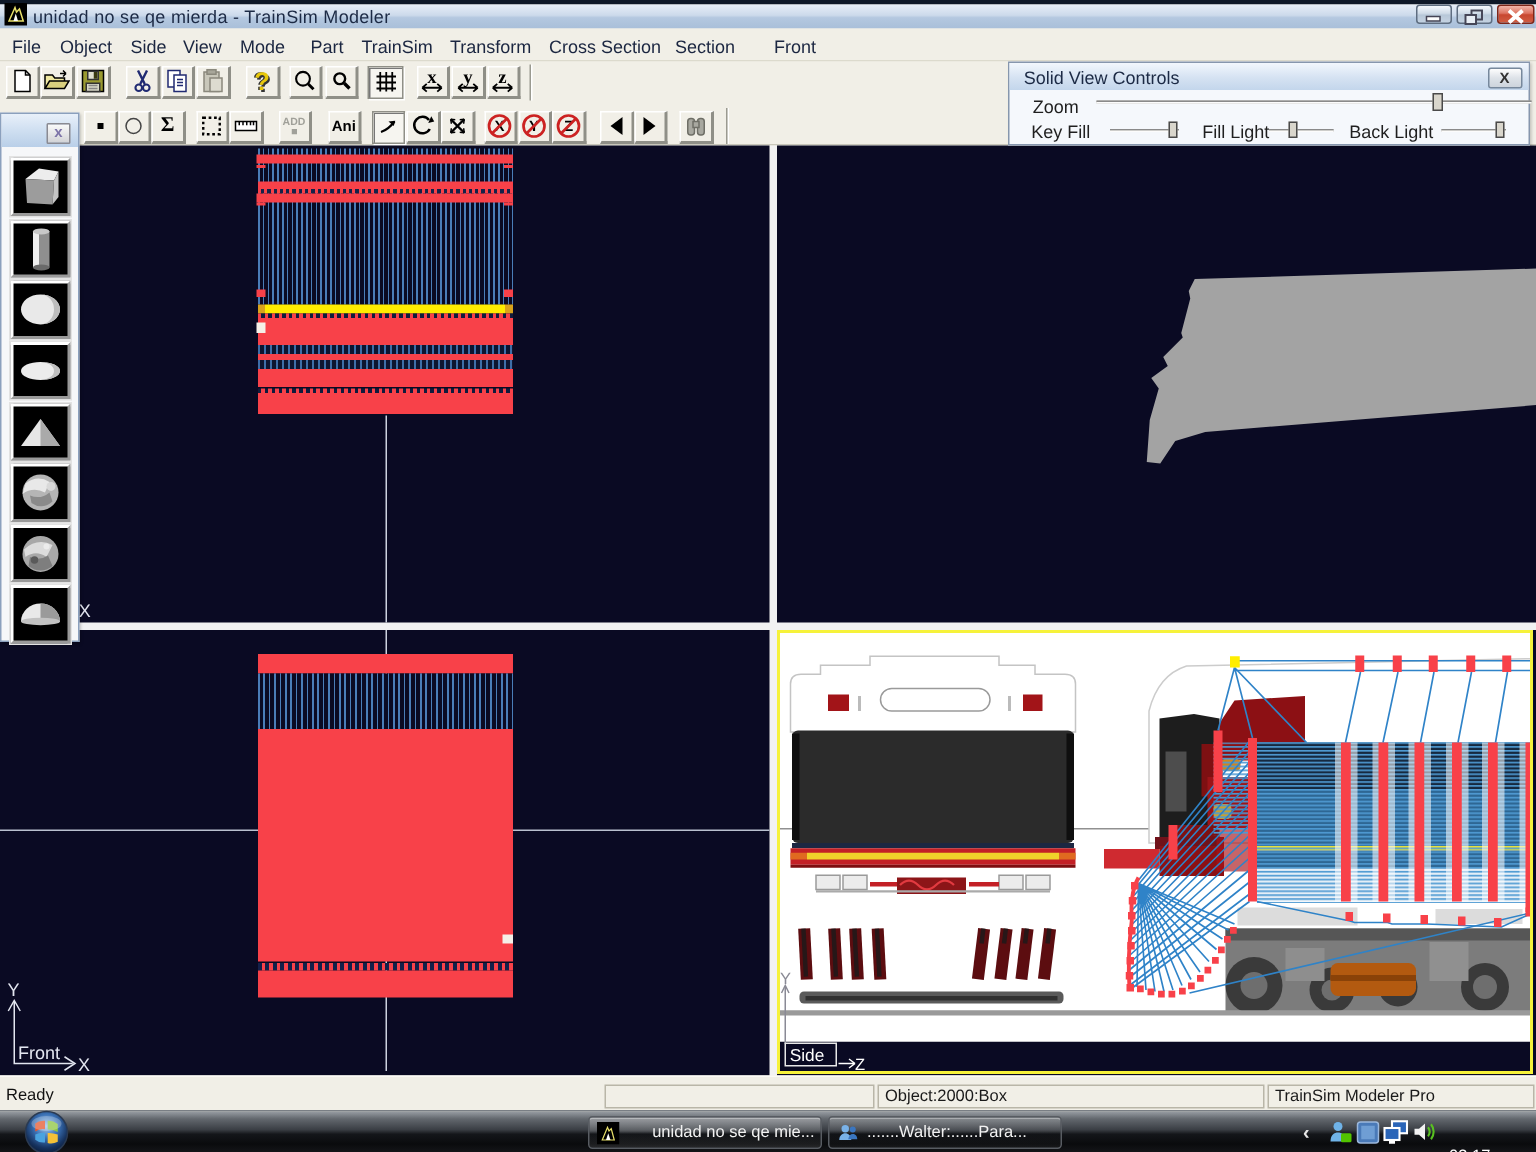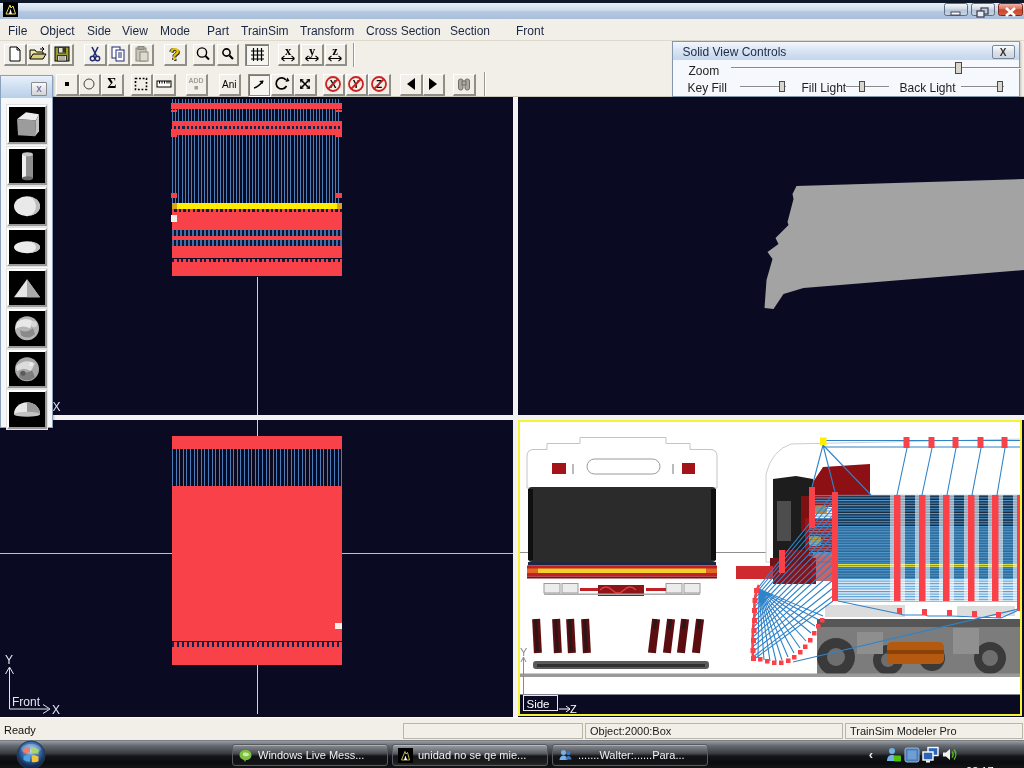--- a/index.html
+++ b/index.html
@@ -33,21 +33,21 @@
 .lbl{position:absolute;color:#e3e6f0;font-size:12px}
 
 .ol{position:absolute}
 
 #statusbar{left:0;top:717px;width:1024px;height:23px;background:#f1efe7;border-top:1px solid #fbfaf6}
 .sbox{position:absolute;top:4.5px;height:16px;border:1px solid #b9b6a8;font-size:11px;color:#1a1a1a;padding:1.5px 0 0 4px}
 
 #taskbar{left:0;top:740px;width:1024px;height:28px;background:linear-gradient(#989da3,#63686e 18%,#3a3e44 45%,#14161a 56%,#0a0b0d 80%,#141518);border-top:1px solid #797e84}
 .task{position:absolute;top:2.5px;height:22px;width:156px;border-radius:3px;border:1px solid #585c62;background:linear-gradient(rgba(255,255,255,.22),rgba(255,255,255,.08) 45%,rgba(0,0,0,.12) 55%,rgba(255,255,255,.04));box-shadow:inset 0 1px 0 rgba(255,255,255,.3);color:#f2f2f2;font-size:11px;padding:4px 4px 0 25px;white-space:nowrap;overflow:hidden}
 .task .ticon{position:absolute;left:5px;top:3.5px;width:15px;height:15px}
-#task3{background:linear-gradient(rgba(255,255,255,.34),rgba(255,255,255,.16) 45%,rgba(0,0,0,.05) 55%,rgba(255,255,255,.10));}
+#task3{background:linear-gradient(rgba(255,255,255,.34),rgba(255,255,255,.16) 45%,rgba(0,0,0,.05) 55%,rgba(255,255,255,.10));text-align:right;}
 #tray{position:absolute;right:0;top:0;height:28px;color:#fff}
 
 #palette{left:0;top:75px;width:52.5px;height:353px;background:#f6f7f9;border:1px solid #8ba0bd;box-shadow:1px 1px 2px rgba(0,0,0,.25)}
 #palette .ptitle{position:absolute;left:0;top:0;width:100%;height:22px;background:linear-gradient(#e8f0fa,#cfdff1 50%,#b9cfe8)}
 #pclose{position:absolute;left:30px;top:6px;width:16px;height:14px;background:linear-gradient(#fafafa,#d2d3d6);border:1px solid #8a8a92;border-radius:1px;color:#7d74a8;font-size:10px;font-weight:bold;text-align:center;line-height:12px}
 .pbtn{position:absolute;left:6px;width:40px;height:38.5px;background:#000;border:2px solid;border-color:#fff #9a9a9a #9a9a9a #fff;outline:1px solid #e2e2e2}
 .pbtn svg{display:block}
 
 #svc{left:671.5px;top:41px;width:348px;height:56px;background:#f5f8fc;border:1px solid #8696ad;box-shadow:1px 1px 2px rgba(0,0,0,.2)}
 #svctitle{position:absolute;left:0;top:0;width:100%;height:18px;background:linear-gradient(#f2f7fd,#d5e2f2 55%,#c3d6ec)}
@@ -58,20 +58,21 @@
 .thumb{position:absolute;width:7px;height:12px;background:#d9d6cc;border:1px solid #4a4a4a}
 </style></head>
 <body>
 <div id="root">
   <div class="abs" id="topdark"></div>
   <div class="abs" id="titlebar"></div>
   <div class="abs" id="appicon"><svg width="15" height="15">
         <path d="M3 12 L7 3 L8 6 L10 4 L12.5 12 Z" fill="none" stroke="#e8e06a" stroke-width="1"></path>
         <path d="M6 12 L7.5 7 L9 12 Z" fill="#fff"></path>
       </svg></div>
+  <div class="abs" id="title">unidad no se qe mierda - TrainSim Modeler</div>
   <div class="abs wbtn" id="btnmin"><svg width="22" height="12">
         <rect x="6" y="6" width="9" height="3" fill="#fdfdfd" stroke="#445"></rect>
       </svg></div>
   <div class="abs wbtn" id="btnmax"><svg width="22" height="12">
         <rect x="9" y="2" width="7" height="6" fill="none" stroke="#445" stroke-width="1.3"></rect>
         <rect x="5" y="5" width="7" height="6" fill="#e8eef5" stroke="#445" stroke-width="1.3"></rect>
       </svg></div>
   <div class="abs wbtn" id="btncls"><svg width="23" height="12">
         <path d="M7 2 L16 10 M16 2 L7 10" stroke="#fff" stroke-width="2.6"></path>
       </svg></div>
@@ -195,21 +196,21 @@
           <rect x="2" y="6" width="14" height="6" fill="#fff" stroke="#000"></rect>
           <path d="M4.5 6 v2.5 M7 6 v2.5 M9.5 6 v2.5 M12 6 v2.5 M14 6 v2.5" stroke="#000"></path>
         </svg>
       </div>
     <div class="tbtn" style="left:185.5px;top:6px">
         <svg width="18" height="18" viewBox="0 0 18 18">
           <text x="9" y="8" font-size="7" font-weight="bold" text-anchor="middle" fill="#a0a099">ADD</text>
           <rect x="7.5" y="11" width="3.5" height="3.5" fill="#a0a099"></rect>
         </svg>
       </div>
-    <div class="tbtn" style="left:218.5px;top:6px;font-size:10px;font-weight:normal"><span style="position:relative;top:4px">Ani</span></div>
+    <div class="tbtn" style="left:218.5px;top:6px;font-size:10px;font-weight:bold"><span style="position:relative;top:4px">Ani</span></div>
     <div class="tbtn pressed" style="left:247.5px;top:6px">
         <svg width="18" height="18" viewBox="0 0 18 18">
           <path d="M4 13 C7 12 10 10 13 6" fill="none" stroke="#000" stroke-width="1.4"></path>
           <path d="M13.5 5.5 l-4.5 .5 3.5 3 z" fill="#000"></path>
         </svg>
       </div>
     <div class="tbtn" style="left:271px;top:6px">
         <svg width="18" height="18" viewBox="0 0 18 18">
           <path d="M13 5 A5.5 5.5 0 1 0 13.5 11" fill="none" stroke="#000" stroke-width="1.7"></path>
           <path d="M14.5 2.5 l-2 4.5 4-1 z" fill="#000"></path>
@@ -516,24 +517,20 @@
             <stop offset="100%" stop-color="#0c1f3e"></stop>
           </radialGradient>
         </defs>
         <circle cx="15" cy="15" r="14" fill="url(#orb)" stroke="#2a3a52"></circle>
         <path d="M7.5 14.3 Q10.5 12 14 12.8 L14 7.2 Q10 6.8 7.5 9 Z" fill="#e4572e"></path>
         <path d="M15.8 13 Q19 12.6 22.5 14.6 L22.5 9.4 Q19 6.8 15.8 7.2 Z" fill="#8dc63f"></path>
         <path d="M7.5 16.4 Q10.5 14.8 14 15.2 L14 21.6 Q10 22 7.5 19.8 Z" fill="#4aa3df"></path>
         <path d="M15.8 15.4 Q19 15.2 22.5 16.4 L22.5 21.2 Q19 23 15.8 22 Z" fill="#f5c137"></path>
         <ellipse cx="15" cy="9" rx="10" ry="5" fill="#fff" opacity=".25"></ellipse>
       </svg>
-    <div class="task" style="left:232px">Windows Live Mess...<svg class="ticon" viewBox="0 0 15 15">
-          <path d="M7.5 2 C11 2 13.5 4 13.5 7 C13.5 10 11 12 8 12 L7 14 L6 12 C3.5 11.5 1.5 9.5 1.5 7 C1.5 4 4 2 7.5 2 Z" fill="#7ac043"></path>
-          <path d="M5 5 C7 4 10 4.5 11.5 6.5 C10 8.5 7 9 5 7.5 Z" fill="#cfe89a"></path>
-        </svg></div>
     <div class="task" id="task3" style="left:392px">unidad no se qe mie...<svg class="ticon" viewBox="0 0 15 15">
           <rect width="15" height="15" fill="#000"></rect>
           <path d="M3.5 12 L7 3.5 L8 6 L9.5 4.5 L11.5 12 Z" fill="none" stroke="#e8e06a" stroke-width=".8"></path>
           <path d="M6 12 L7.5 7.5 L9 12 Z" fill="#fff"></path>
         </svg></div>
     <div class="task" style="left:552px">.......Walter:......Para...<svg class="ticon" viewBox="0 0 15 15">
           <circle cx="5.5" cy="4.5" r="2.5" fill="#79b2e8"></circle>
           <path d="M1.5 12 C1.5 9 3.5 7.5 5.5 7.5 C7.5 7.5 9.5 9 9.5 12 Z" fill="#79b2e8"></path>
           <circle cx="10.5" cy="5" r="2" fill="#3a76c0"></circle>
           <path d="M7.5 11.5 C7.8 9.2 9 8 10.5 8 C12 8 13.5 9.2 13.5 11.5 Z" fill="#3a76c0"></path>

